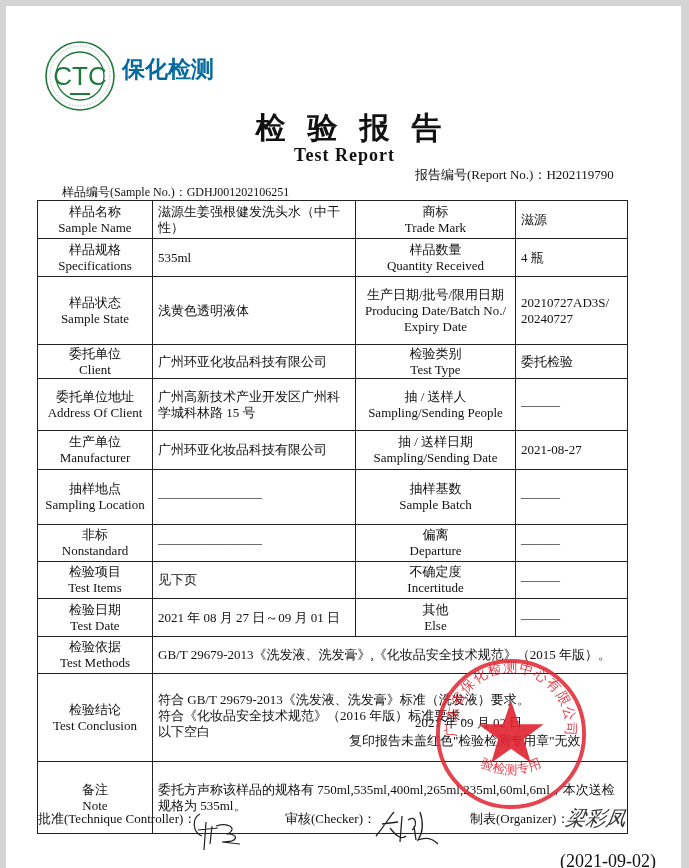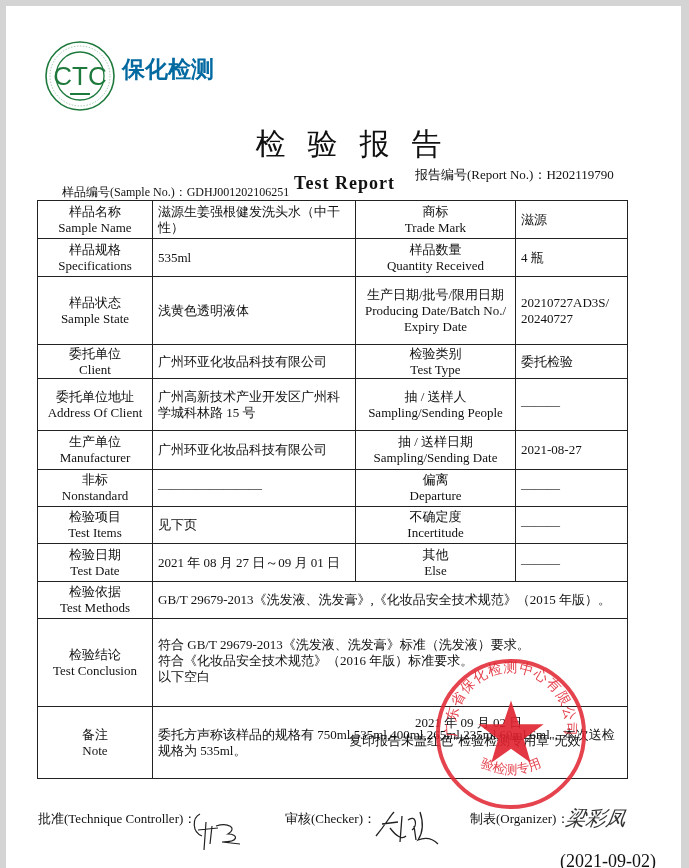--- a/index.html
+++ b/index.html
@@ -2,22 +2,22 @@
 <html><head>
 <meta charset="utf-8">
 <style>
   html,body{margin:0;padding:0;}
   body{width:689px;height:868px;background:#d4d4d4;position:relative;overflow:hidden;
        font-family:"Liberation Serif","DejaVu Serif",serif;color:#111;}
   .page{position:absolute;left:6px;top:6px;width:675px;height:862px;background:#fff;}
   .abs{position:absolute;}
   .logo{left:44px;top:40px;width:72px;height:72px;}
   .brand{left:122px;top:54px;font-family:"DejaVu Sans",sans-serif;font-weight:bold;font-size:23px;color:#0369a1;letter-spacing:0px;}
-  .title-cn{left:0;width:689px;top:108px;text-align:center;font-family:"DejaVu Serif",serif;font-weight:normal;font-size:30px;letter-spacing:22px;padding-left:30px;box-sizing:border-box;margin-top:16px;}
-  .title-en{left:0;width:689px;top:145px;text-align:center;font-weight:bold;font-size:18px;letter-spacing:1px;margin-top:28px;}
+  .title-cn{left:0;width:689px;top:108px;text-align:center;font-family:"DejaVu Serif",serif;font-weight:bold;font-size:30px;letter-spacing:22px;padding-left:30px;box-sizing:border-box;}
+  .title-en{left:0;width:689px;top:145px;text-align:center;font-weight:bold;font-size:18px;letter-spacing:1px;}
   .report-no{left:415px;top:166px;font-size:13px;}
   .sample-no{left:62px;top:184px;font-size:12px;}
   table.grid{position:absolute;left:37px;top:200px;border-collapse:collapse;table-layout:fixed;width:590px;}
   table.grid td{border:1.2px solid #222;font-size:13px;line-height:16px;padding:0 5px;vertical-align:middle;}
   td.lbl{text-align:center;padding:0 2px;}
   td.val{text-align:left;}
   .concl-date{position:absolute;left:415px;top:714px;font-size:13px;}
   .concl-note{position:absolute;left:349px;top:732px;font-size:13px;}
   .sig-row{font-size:13px;}
   .stamp{left:432px;top:655px;width:158px;height:158px;pointer-events:none;}
@@ -85,20 +85,26 @@
         <td class="val"><span>广州高新技术产业开发区广州科学城科林路 15 号</span></td>
         <td class="lbl"><span>抽 / 送样人</span><br><span>Sampling/Sending People</span></td>
         <td class="val"><span>———</span></td>
       </tr>
       <tr style="height: 39px;">
         <td class="lbl"><span>生产单位</span><br><span>Manufacturer</span></td>
         <td class="val"><span>广州环亚化妆品科技有限公司</span></td>
         <td class="lbl"><span>抽 / 送样日期</span><br><span>Sampling/Sending Date</span></td>
         <td class="val"><span>2021-08-27</span></td>
       </tr>
+      <tr style="height: 55px;">
+        <td class="lbl"><span>抽样地点</span><br><span>Sampling Location</span></td>
+        <td class="val"><span>————————</span></td>
+        <td class="lbl"><span>抽样基数</span><br><span>Sample Batch</span></td>
+        <td class="val"><span>———</span></td>
+      </tr>
       <tr style="height: 37px;">
         <td class="lbl"><span>非标</span><br><span>Nonstandard</span></td>
         <td class="val"><span>————————</span></td>
         <td class="lbl"><span>偏离</span><br><span>Departure</span></td>
         <td class="val"><span>———</span></td>
       </tr>
       <tr style="height: 37px;">
         <td class="lbl"><span>检验项目</span><br><span>Test Items</span></td>
         <td class="val"><span>见下页</span></td>
         <td class="lbl"><span>不确定度</span><br><span>Incertitude</span></td>

